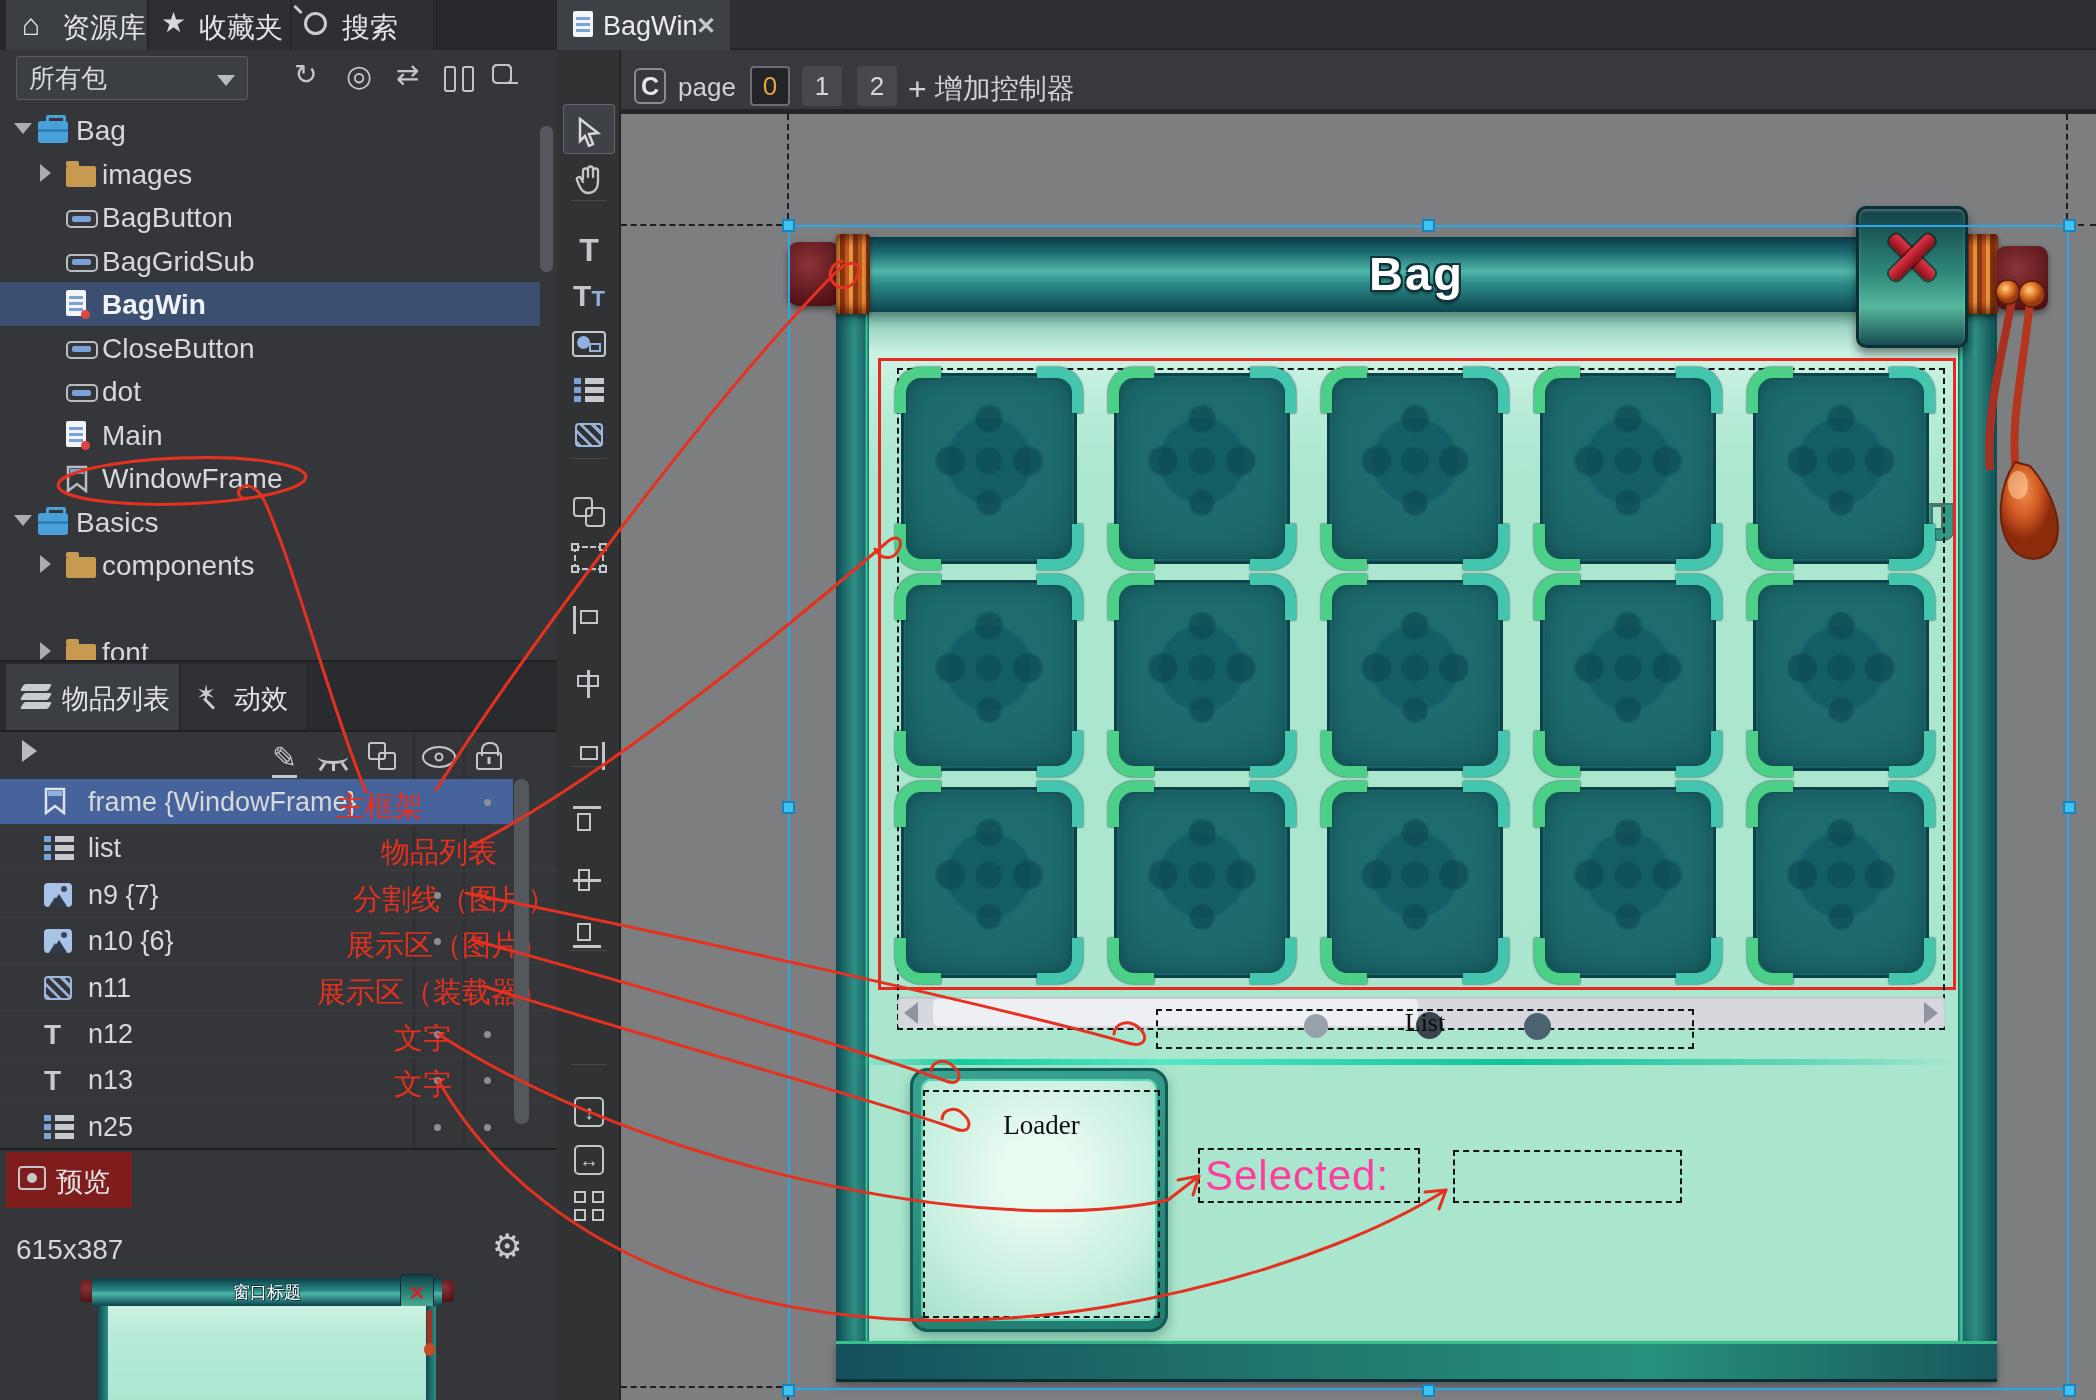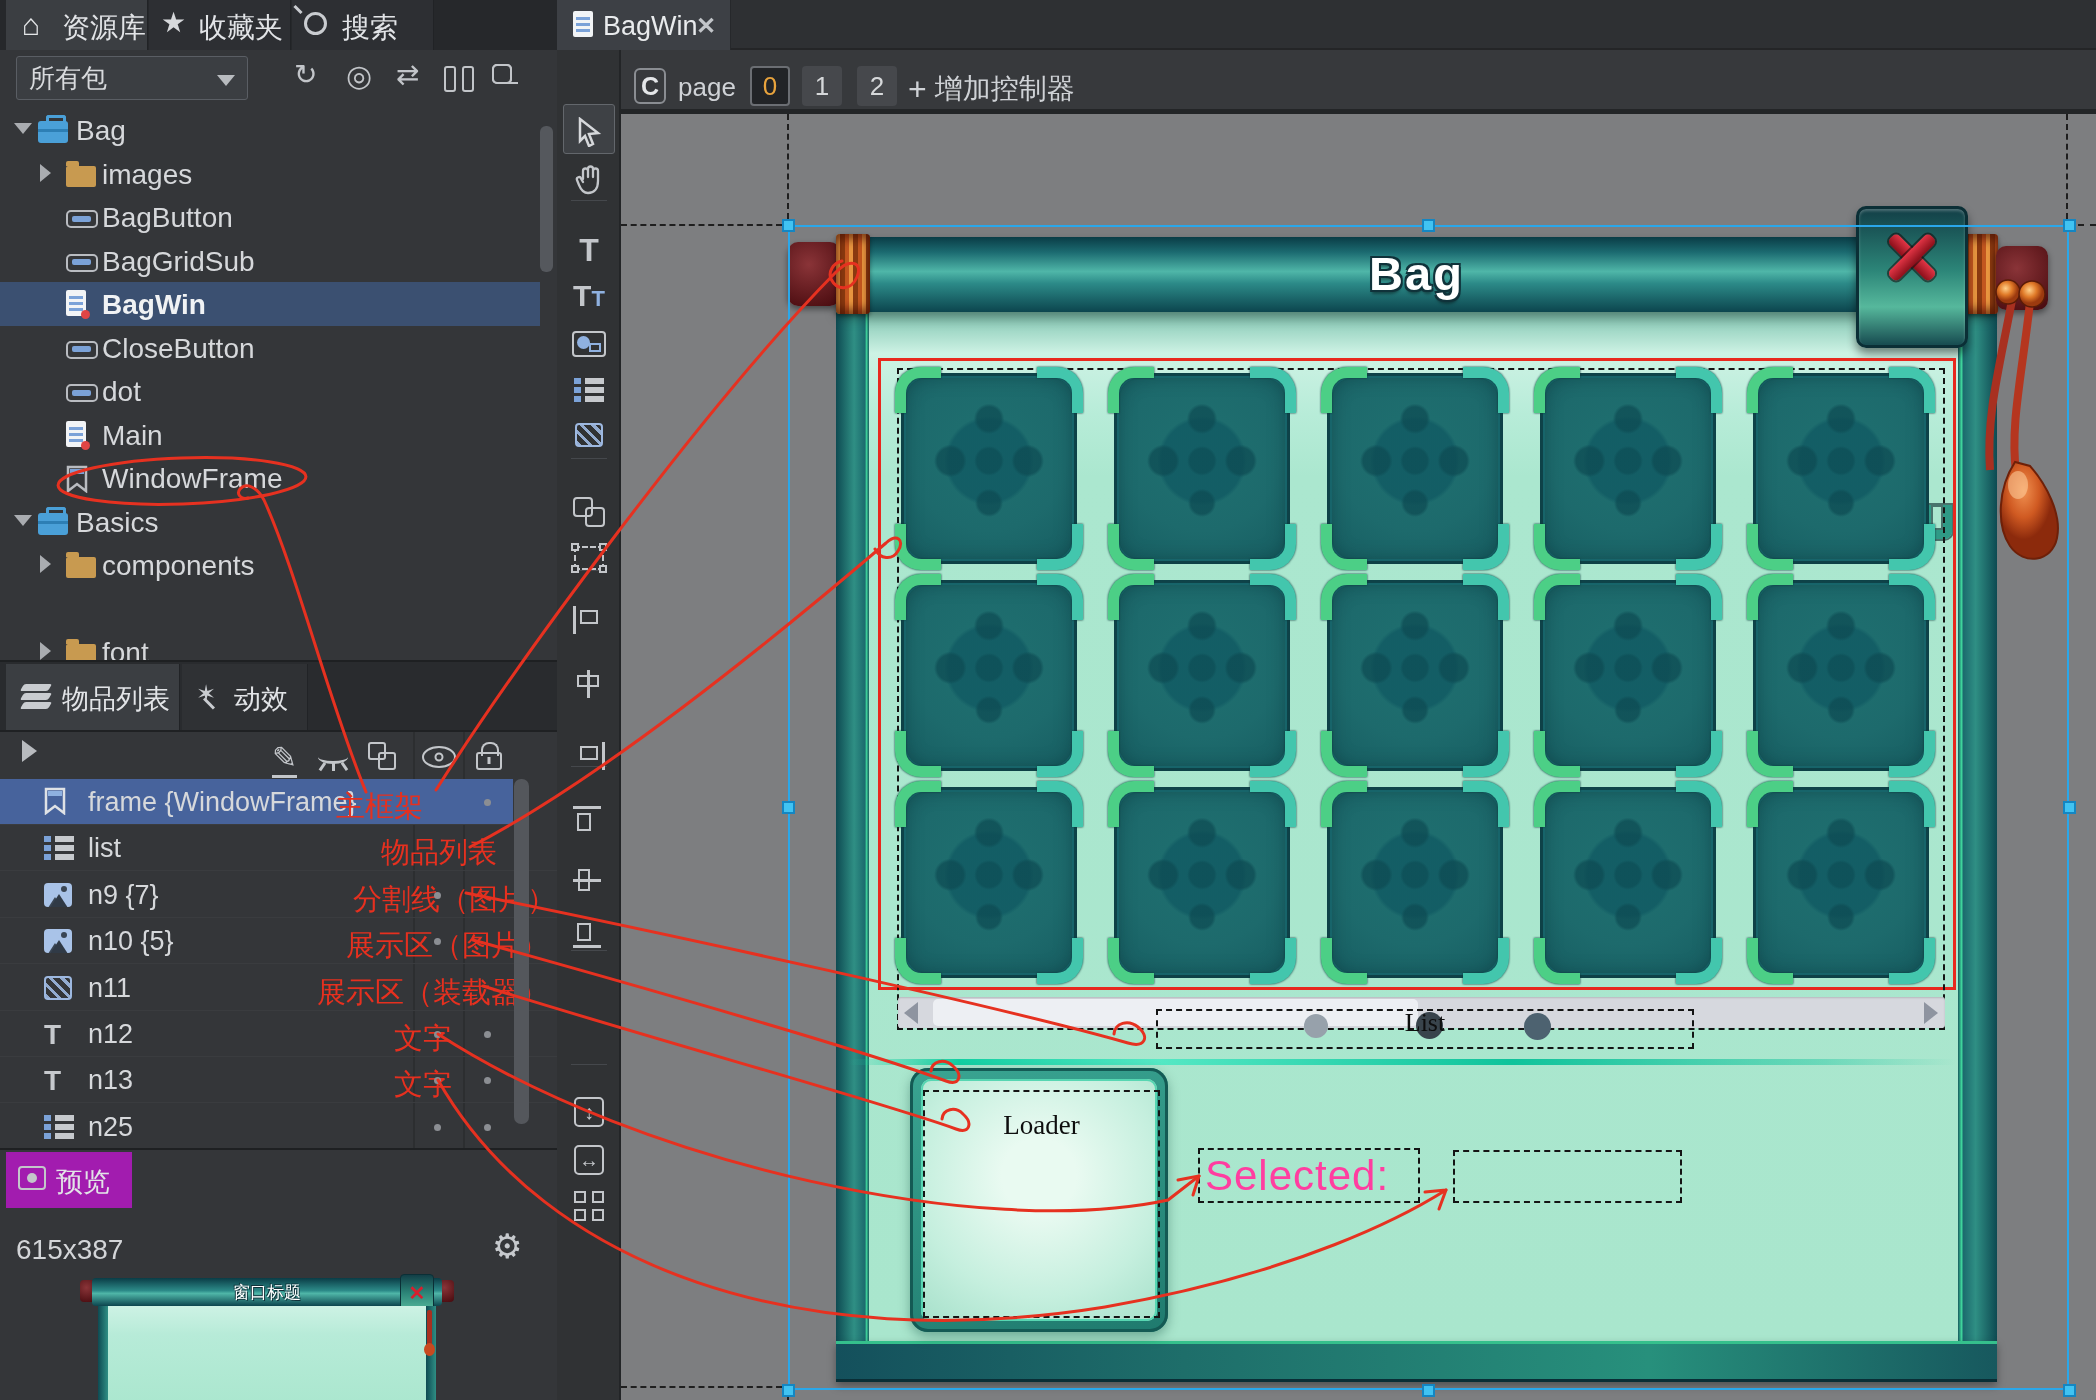--- a/index.html
+++ b/index.html
@@ -202,21 +202,21 @@
   .copy2 i { position:absolute; width:18px; height:18px; border:2.5px solid #c3c6ca; border-radius:3px; }
   .copy2 i:first-child{left:0; top:0;} .copy2 i:last-child{right:0; bottom:0;}
   .eye { width:34px; height:22px; border:2.5px solid #c3c6ca; border-radius:50%; top:14px; }
   .eye b { position:absolute; left:50%; top:50%; transform:translate(-50%,-50%); width:9px; height:9px; border:2.5px solid #c3c6ca; border-radius:50%; }
   .lock { width:26px; height:18px; border:2.5px solid #c3c6ca; border-radius:3px; top:20px; }
   .lock:before { content:""; position:absolute; left:3px; top:-12px; width:14px; height:12px; border:2.5px solid #c3c6ca; border-bottom:none; border-radius:8px 8px 0 0; }
   .lock b { position:absolute; left:50%; top:3px; transform:translateX(-50%); width:3px; height:7px; background:#c3c6ca; }
 
   
   #preview-panel { left:0; top:1148px; width:557px; height:252px; background:#343639; border-top:2px solid #1e2022; }
-  #pv-tab { position:absolute; left:6px; top:2px; width:126px; height:56px; background:#a21caf; }
+  #pv-tab { position:absolute; left:6px; top:2px; width:126px; height:56px; background:#7f1d1d; }
   #pv-tab .tl { position:absolute; left:50px; top:12px; font-size:27px; color:#e2e4e7; }
   .pv-eye { position:absolute; left:12px; top:14px; width:28px; height:24px; border:2.5px solid #c3c6ca; border-radius:4px; }
   .pv-eye b { position:absolute; left:50%; top:50%; transform:translate(-50%,-50%); width:10px; height:10px; border-radius:50%; background:#c3c6ca; }
   #pv-size { position:absolute; left:16px; top:84px; font-size:28px; color:#d3d5d8; }
   #pv-gear { position:absolute; left:492px; top:76px; font-size:34px; color:#c6c9cd; }
   
   #pv-roller { position:absolute; left:92px; top:128px; width:350px; height:28px; border-radius:4px;
                background:linear-gradient(180deg,#0a3c46,#2c8a88 45%,#4fb6a8 55%,#0c454e); }
   #pv-title { position:absolute; left:92px; top:131px; width:350px; text-align:center; font-size:17px; color:#fff;
               text-shadow:1px 1px 0 #10323a, -1px -1px 0 #10323a; }
@@ -668,21 +668,21 @@
             <b></b>
           </div>
           <span class="dlbl">n9 {7}</span>
           <span class="anno" style="right: 1px;">分割线（图片）</span>
           <div class="cdot" style="left: 434px;"></div>
         </div>
         <div class="drow" style="top: 139.2px;">
           <div class="i-image dicon">
             <b></b>
           </div>
-          <span class="dlbl">n10 {5}</span>
+          <span class="dlbl">n10 {6}</span>
           <span class="anno" style="right: 8px;">展示区（图片）</span>
           <div class="cdot" style="left: 434px;"></div>
         </div>
         <div class="drow" style="top: 185.6px;">
           <div class="i-loader dicon"></div>
           <span class="dlbl">n11</span>
           <span class="anno" style="right: 8px;">展示区（装载器）</span>
         </div>
         <div class="drow" style="top: 232px;">
           <div class="i-text dicon">T</div>

